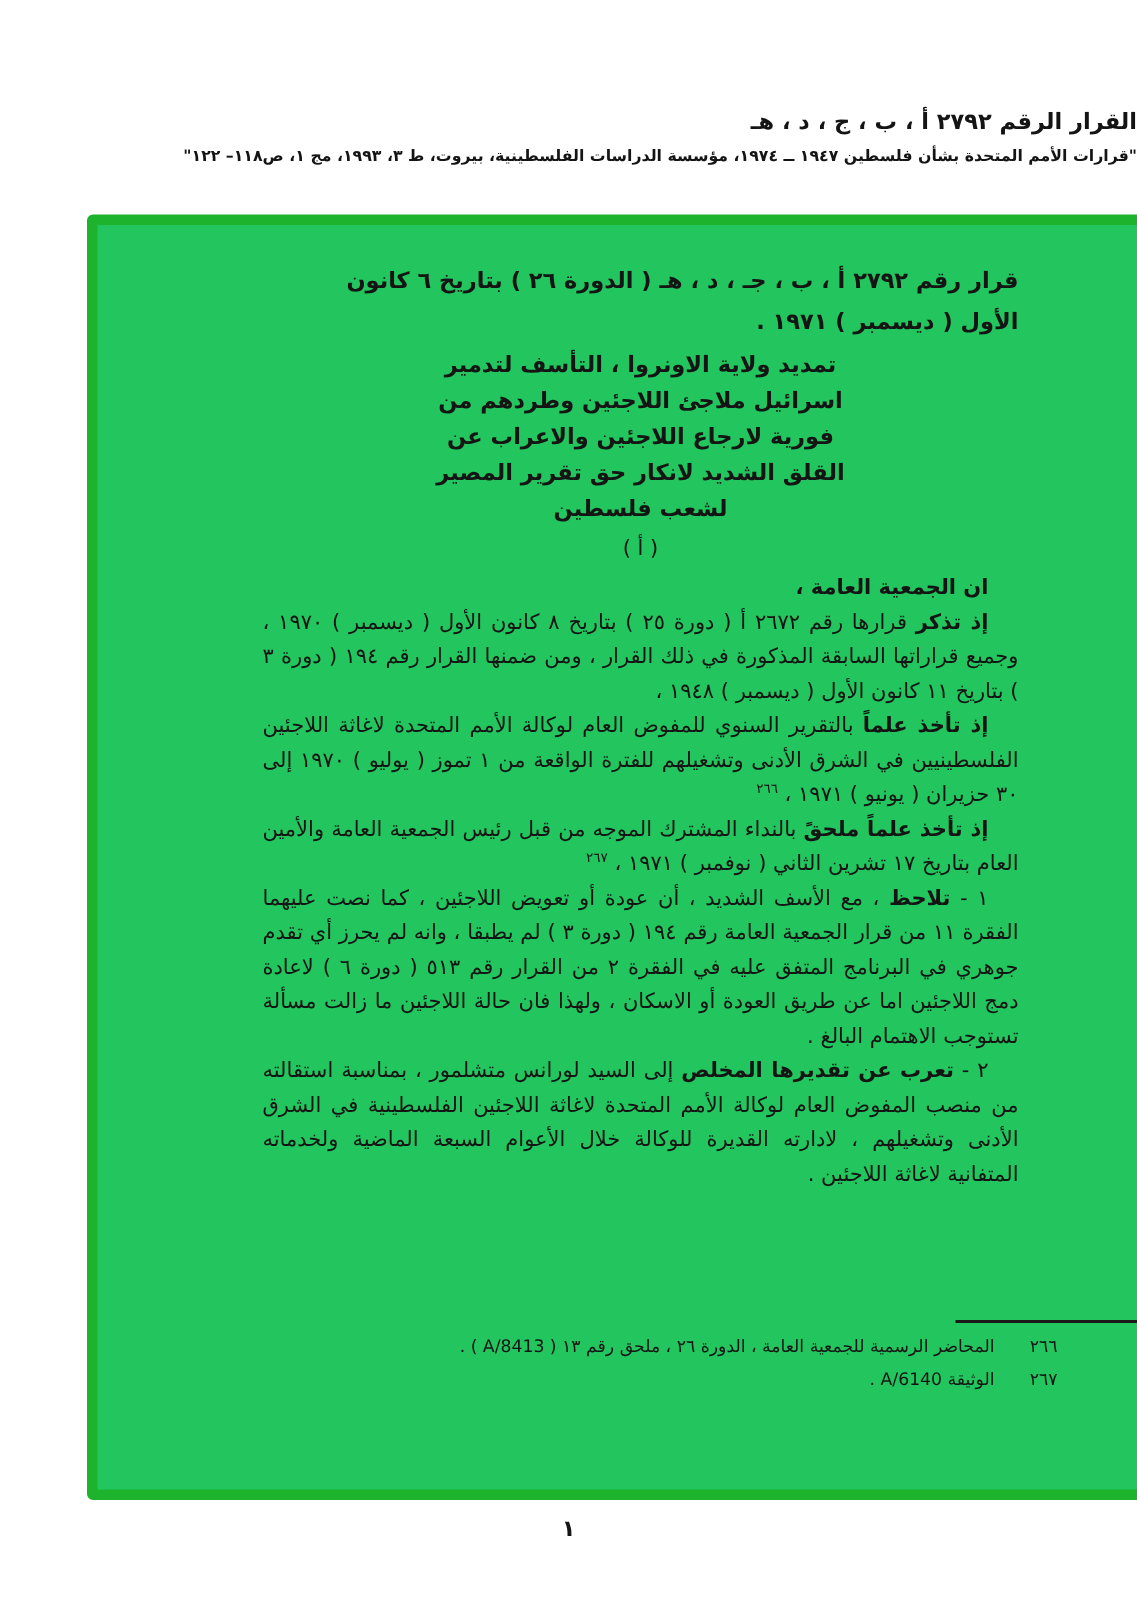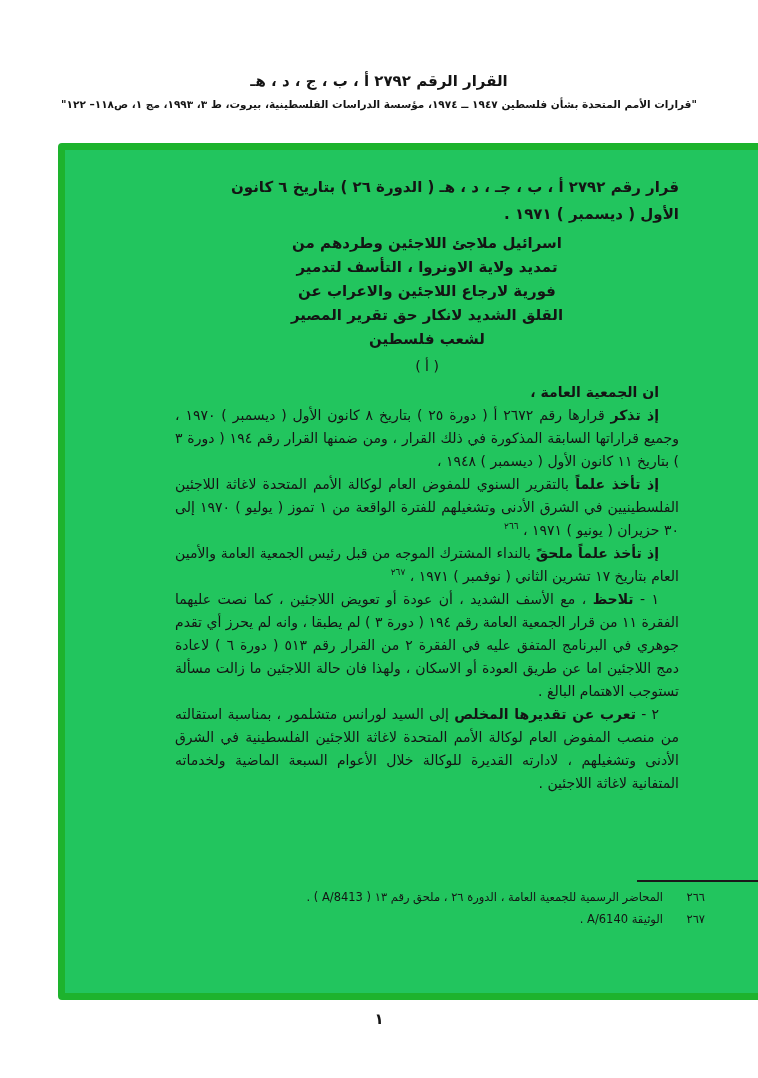--- a/index.html
+++ b/index.html
@@ -7,21 +7,21 @@
     width:758px; height:1078px;
     background:#ffffff;
     color:#141414;
     font-family:"DejaVu Sans", sans-serif;
     direction:rtl;
     position:relative;
     overflow:hidden;
   }
 
   
-  .doc-header { position:absolute; top:72px; left:0; right:0; text-align:center; }
+  .doc-header { position:absolute; top:72px; left:0; right:0; text-align:right; }
   .doc-title  { font-size:15px; font-weight:bold; }
   .doc-source { margin-top:8px; font-size:10.5px; font-weight:bold; white-space:nowrap; }
 
   
   .green-box {
     position:absolute; top:143px; left:58px;
     width:744px; height:857px; box-sizing:border-box;
     border:7px solid #1db32d; border-radius:4px;
     background:#22c55e;
   }
@@ -64,22 +64,22 @@
   <div class="doc-source">"قرارات الأمم المتحدة بشأن فلسطين ١٩٤٧ ــ ١٩٧٤، مؤسسة الدراسات الفلسطينية، بيروت، ط ٣، ١٩٩٣، مج ١، ص١١٨– ١٢٢"</div>
 </header>
 
 <section class="green-box">
   <div class="box-content">
 
     <div class="res-heading-1">قرار رقم ٢٧٩٢ أ ، ب ، جـ ، د ، هـ ( الدورة ٢٦ ) بتاريخ ٦ كانون</div>
     <div class="res-heading-2">الأول ( ديسمبر ) ١٩٧١ .</div>
 
     <div class="subject">
+      <div class="subject-line">تمديد ولاية الاونروا ، التأسف لتدمير</div>
       <div class="subject-line">اسرائيل ملاجئ اللاجئين وطردهم من</div>
-      <div class="subject-line">تمديد ولاية الاونروا ، التأسف لتدمير</div>
       <div class="subject-line">فورية لارجاع اللاجئين والاعراب عن</div>
       <div class="subject-line">القلق الشديد لانكار حق تقرير المصير</div>
       <div class="subject-line">لشعب فلسطين</div>
     </div>
 
     <div class="section-marker">( أ )</div>
 
     <div class="body-text">
       <div class="preamble">ان الجمعية العامة ،</div>
 

